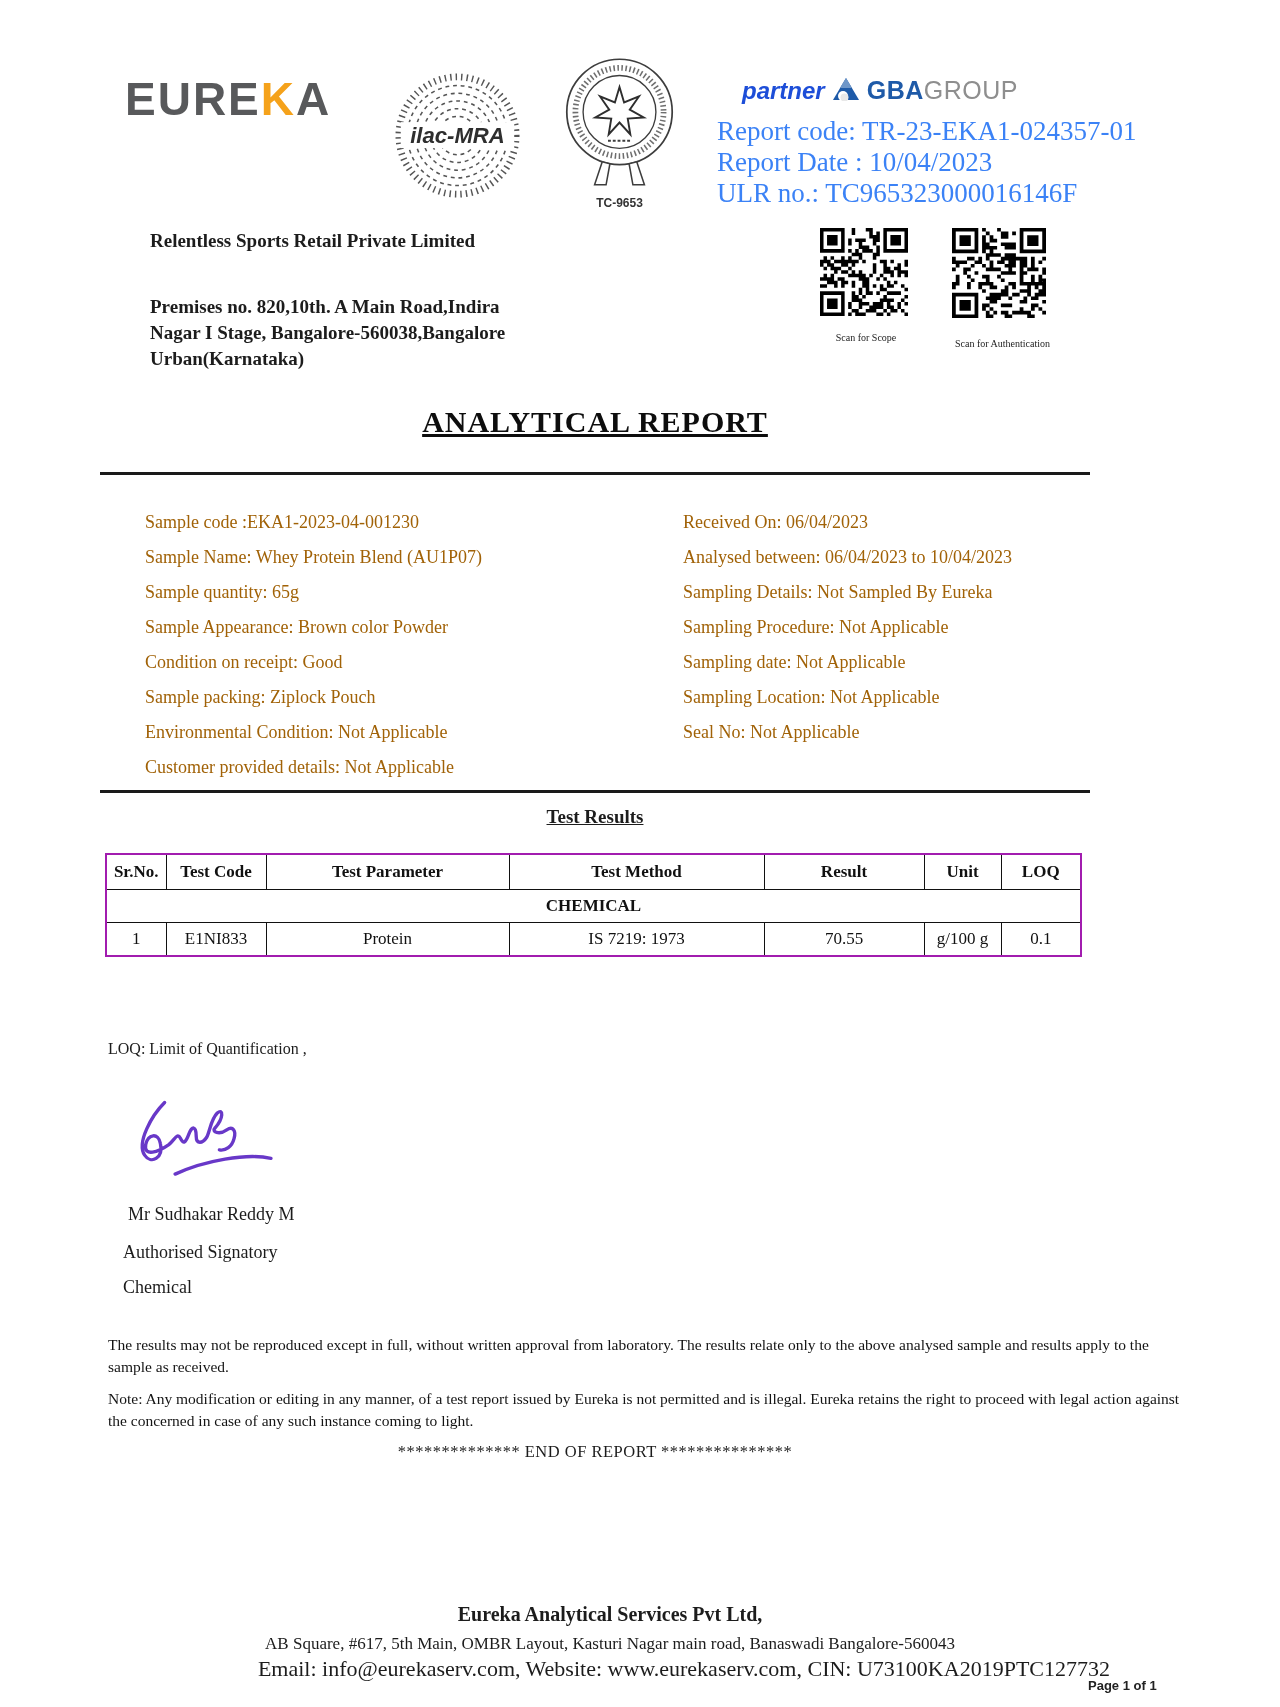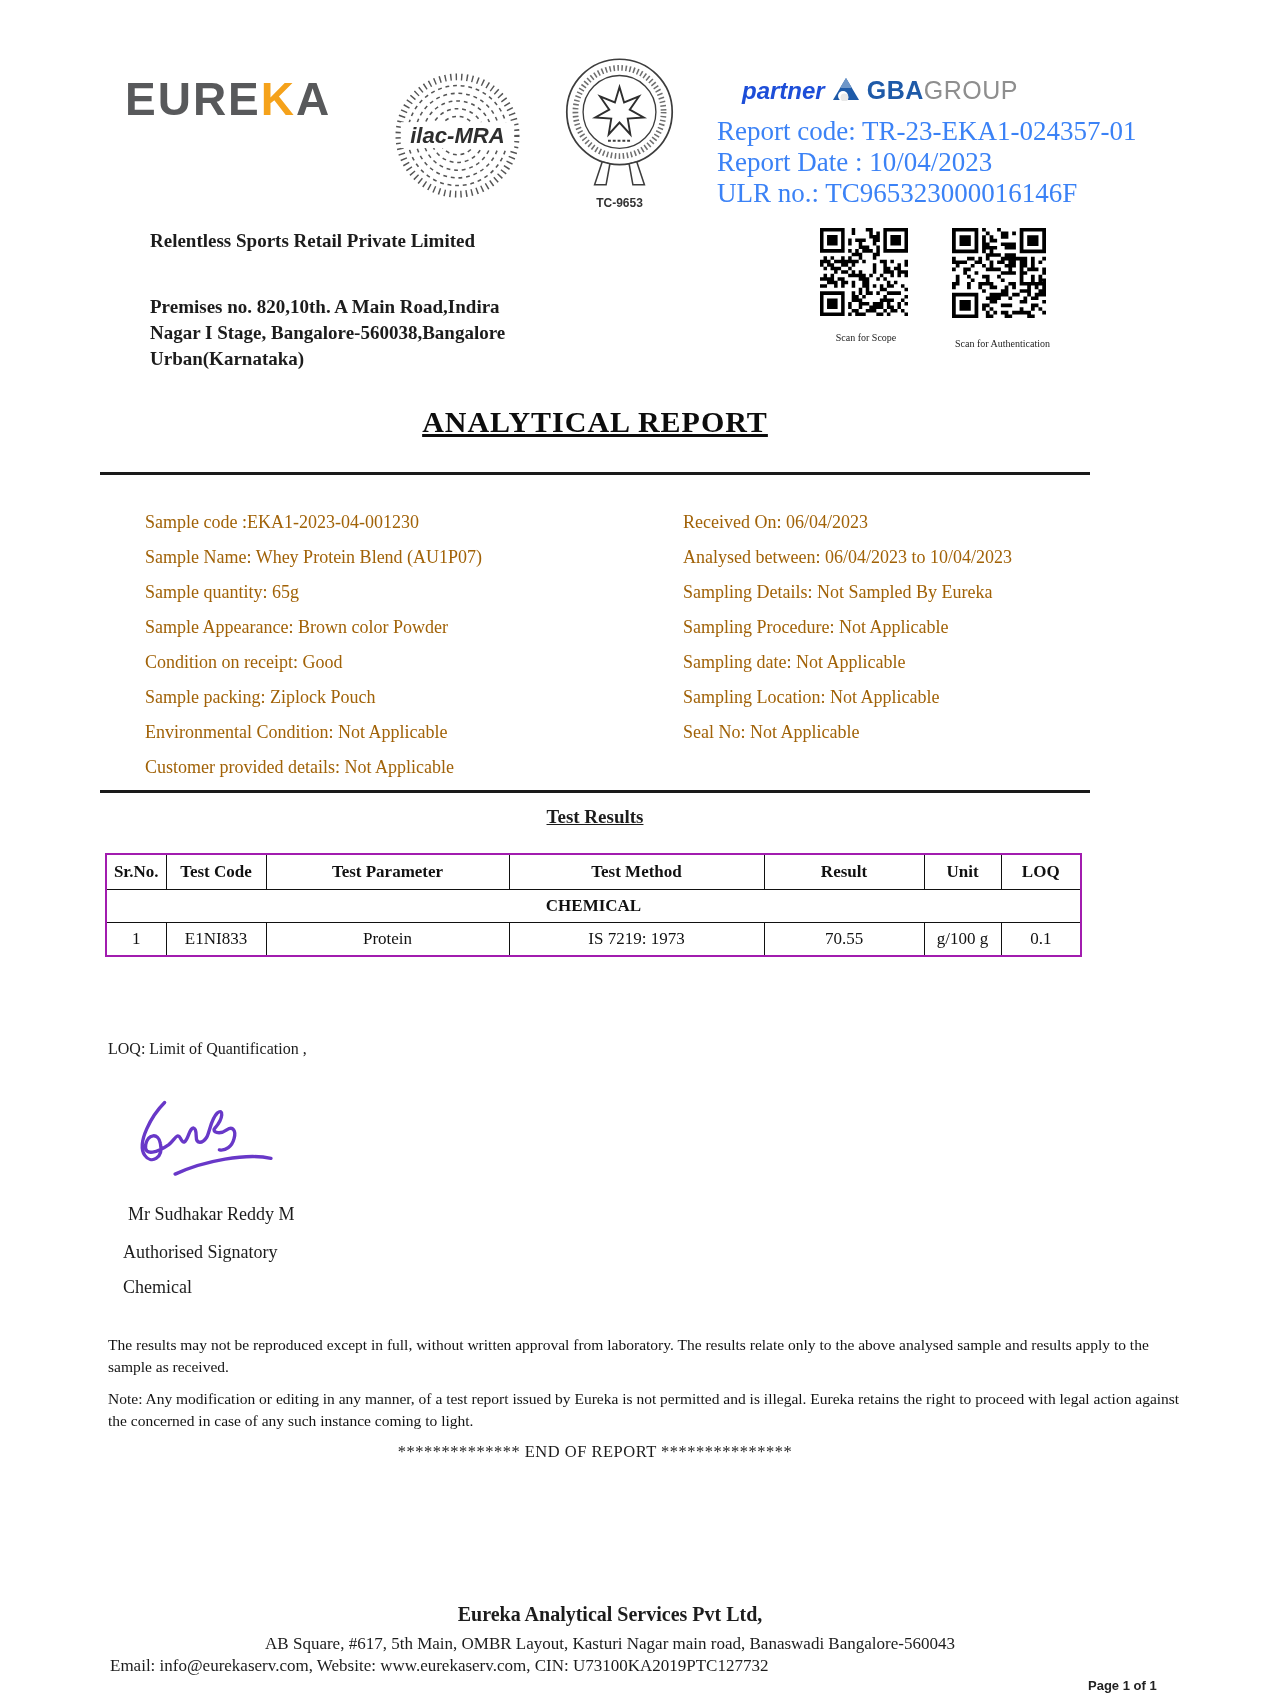--- a/index.html
+++ b/index.html
@@ -58,21 +58,21 @@
   .sig-name{left:128px;top:1204px;font-size:18px;}
   .sig-role{left:123px;top:1242px;font-size:18px;}
   .sig-dept{left:123px;top:1277px;font-size:18px;}
 
   .disclaimer{left:108px;top:1334px;width:1062px;font-size:15.5px;line-height:22px;color:#141414;}
   .note{left:108px;top:1388px;width:1082px;font-size:15.5px;line-height:22px;color:#141414;}
   .end-report{left:100px;top:1442px;width:990px;text-align:center;font-size:16.5px;letter-spacing:.5px;}
 
   .footer-company{left:110px;top:1603px;width:1000px;text-align:center;font-size:20px;font-weight:700;}
   .footer-address{left:110px;top:1634px;width:1000px;text-align:center;font-size:17px;}
-  .footer-contact{left:110px;top:1656px;width:1000px;text-align:left;font-size:17px;}
+  .footer-contact{left:110px;top:1656px;width:1000px;text-align:right;font-size:22px;}
   .page-num{left:1088px;top:1678px;font-family:"Liberation Sans",sans-serif;font-size:13px;font-weight:700;color:#222;}
 </style>
 </head>
 <body>
 
 <div class="page">
 
   <div class="abs eureka-logo"><span>EURE</span><span class="accent">K</span><span>A</span></div>
 
   <div class="abs seal" style="left:395px;top:70px;font-style:italic;">

